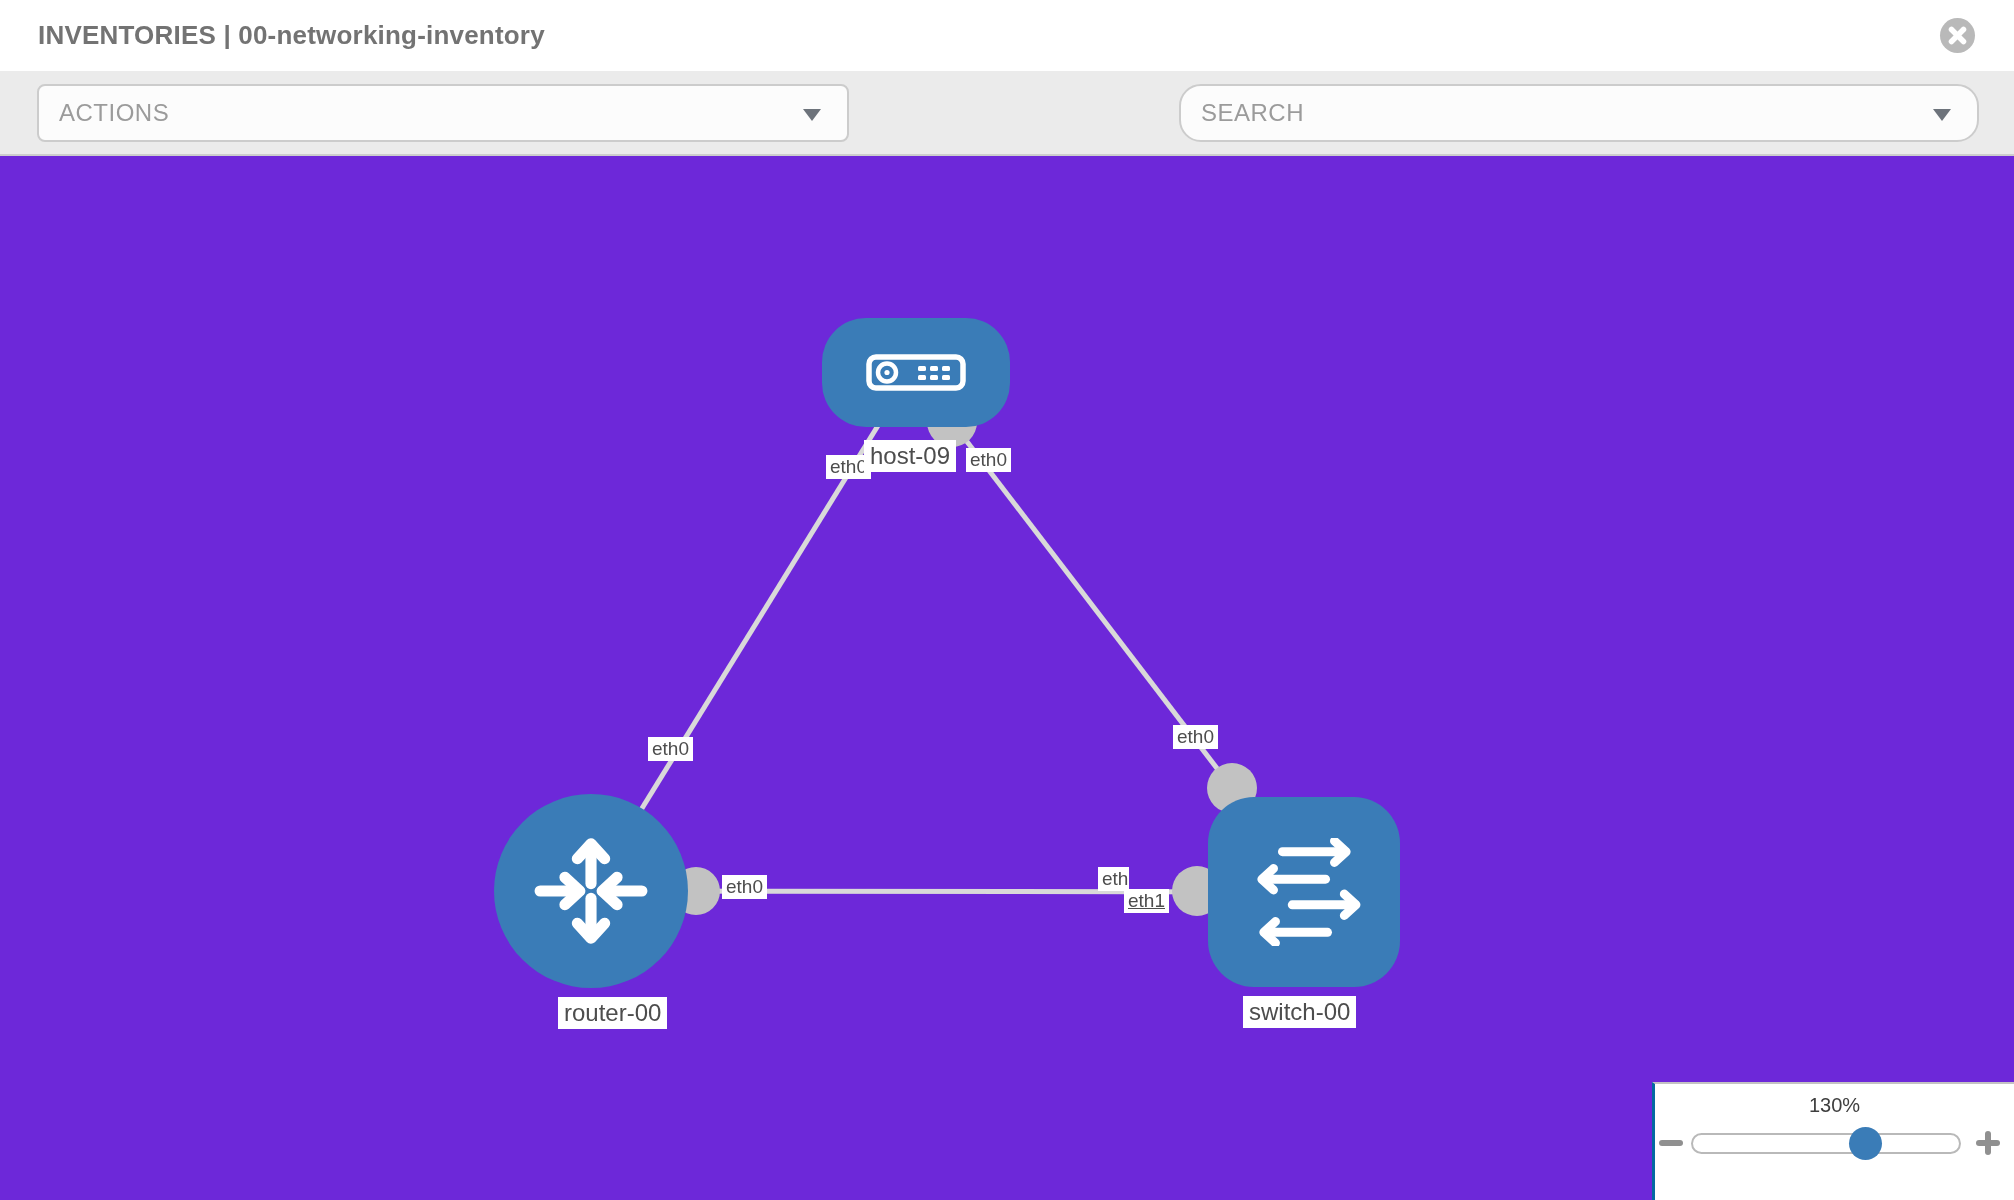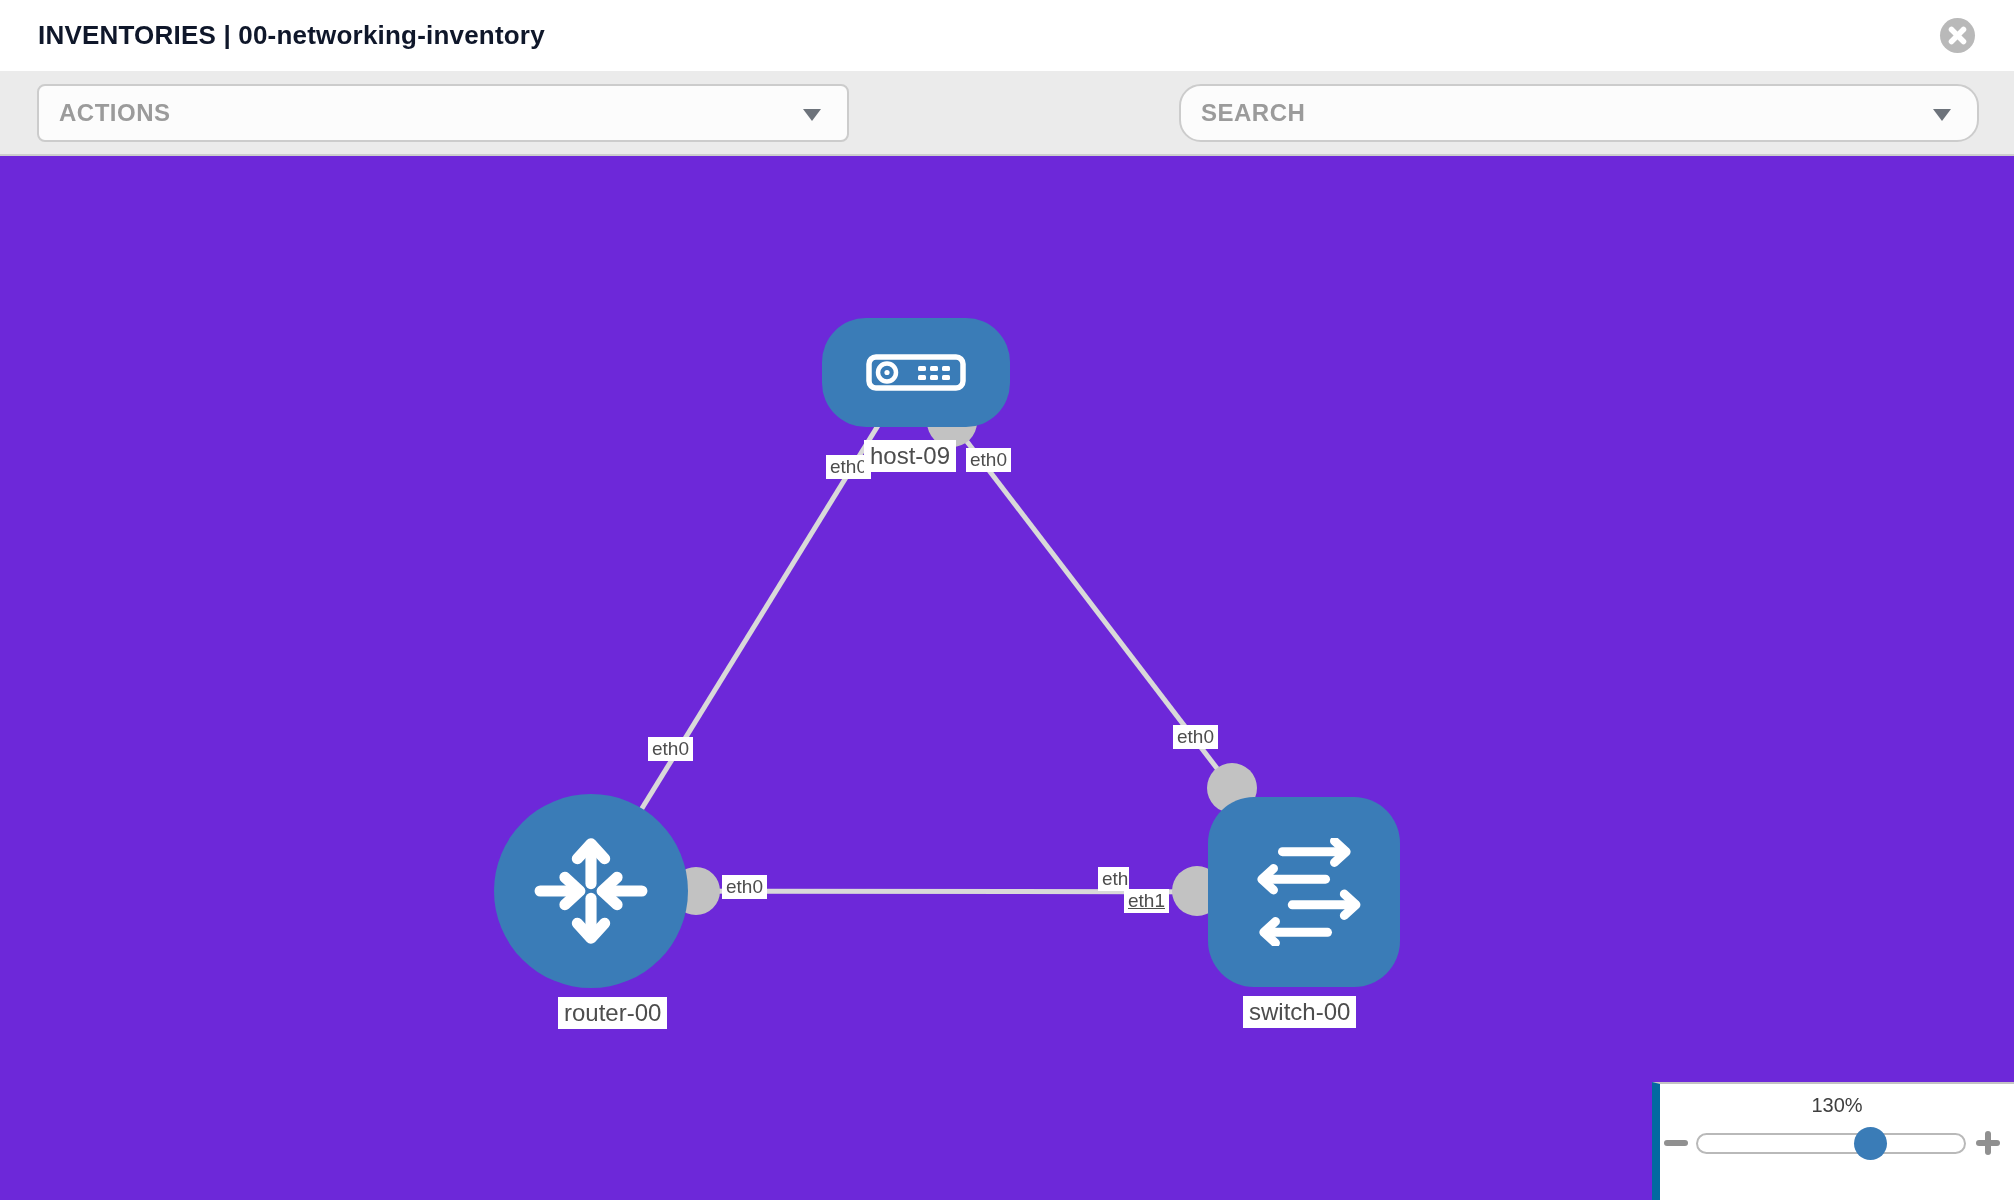--- a/index.html
+++ b/index.html
@@ -2,28 +2,28 @@
 <html><head>
 <meta charset="utf-8">
 <style>
   * { margin:0; padding:0; box-sizing:border-box; }
   html,body { width:2014px; height:1200px; font-family:"Liberation Sans", sans-serif; background:#ffffff; }
   #app { position:relative; width:2014px; height:1200px; overflow:hidden; background:#ffffff; }
 
   
   .header { position:absolute; left:0; top:0; width:2014px; height:71px; background:#ffffff; }
   .header-title { position:absolute; left:38px; top:0; height:71px; line-height:71px;
-                  font-size:26px; font-weight:bold; color:#0f172a; letter-spacing:0.2px; }
+                  font-size:26px; font-weight:bold; color:#737373; letter-spacing:0.2px; }
   .close-btn { position:absolute; left:1940px; top:18px; width:35px; height:35px; border-radius:50%;
                background:#b9b9b9; cursor:pointer; }
   .close-btn svg { position:absolute; left:0; top:0; }
 
   
   .toolbar { position:absolute; left:0; top:71px; width:2014px; height:85px; background:#ebebeb;
-             border-bottom:2px solid #cdcdcd;font-weight:bold; }
+             border-bottom:2px solid #cdcdcd; }
   .combo { position:absolute; top:13px; height:58px; background:#fcfcfc; border:2px solid #cccccc;
            border-radius:8px; cursor:pointer; }
   .combo-label { position:absolute; left:20px; top:0; height:54px; line-height:54px;
                  font-size:24px; color:#9b9b9b; letter-spacing:0.5px; }
   .caret { position:absolute; right:26px; top:23px; width:0; height:0;
            border-left:9px solid transparent; border-right:9px solid transparent;
            border-top:12px solid #6d737b; }
   .combo-actions { left:37px; width:812px; }
   .combo-search  { left:1179px; width:800px;border-radius:22px; }
   .tool-icon { position:absolute; top:99px; width:36px; height:36px; cursor:pointer; }
@@ -48,21 +48,21 @@
   .if-host-left    { left:826px;  top:299px; }
   .if-host-right   { left:966px;  top:292px; }
   .if-router-top   { left:648px;  top:581px; }
   .if-router-right { left:722px;  top:719px; }
   .if-switch-top   { left:1173px; top:569px; }
   .if-switch-left-under { left:1098px; top:711px; width:31px; overflow:hidden; }
   .if-switch-left  { left:1124px; top:733px;text-decoration:underline; }
 
   
   .zoom-panel { position:absolute; left:1652px; top:926px; width:362px; height:118px; z-index:4;
-                background:#ffffff; border-top:2px solid #c3c3c3; border-left:8px solid #0369a1; }
+                background:#ffffff; border-top:2px solid #c3c3c3; border-left:3px solid #0369a1; }
   .zoom-level { position:absolute; left:0; top:10px; width:100%; text-align:center;
                 font-size:20px; color:#3f3f3f; }
   .zoom-minus, .zoom-plus { position:absolute; cursor:pointer; }
   .zoom-minus { left:4px; top:56px; width:24px; height:6px; background:#909090; border-radius:3px; }
   .zoom-plus  { right:14px; top:47px; width:24px; height:24px; }
   .zoom-plus::before { content:""; position:absolute; left:0; top:9px; width:24px; height:6px; background:#909090; border-radius:3px; }
   .zoom-plus::after  { content:""; position:absolute; left:9px; top:0; width:6px; height:24px; background:#909090; border-radius:3px; }
   .zoom-track { position:absolute; left:36px; top:49px; width:270px; height:21px; background:#ffffff;
                 border:2px solid #b9b9b9; border-radius:11px; cursor:pointer; }
   .zoom-thumb { position:absolute; left:156px; top:-8px; width:33px; height:33px; border-radius:50%;

